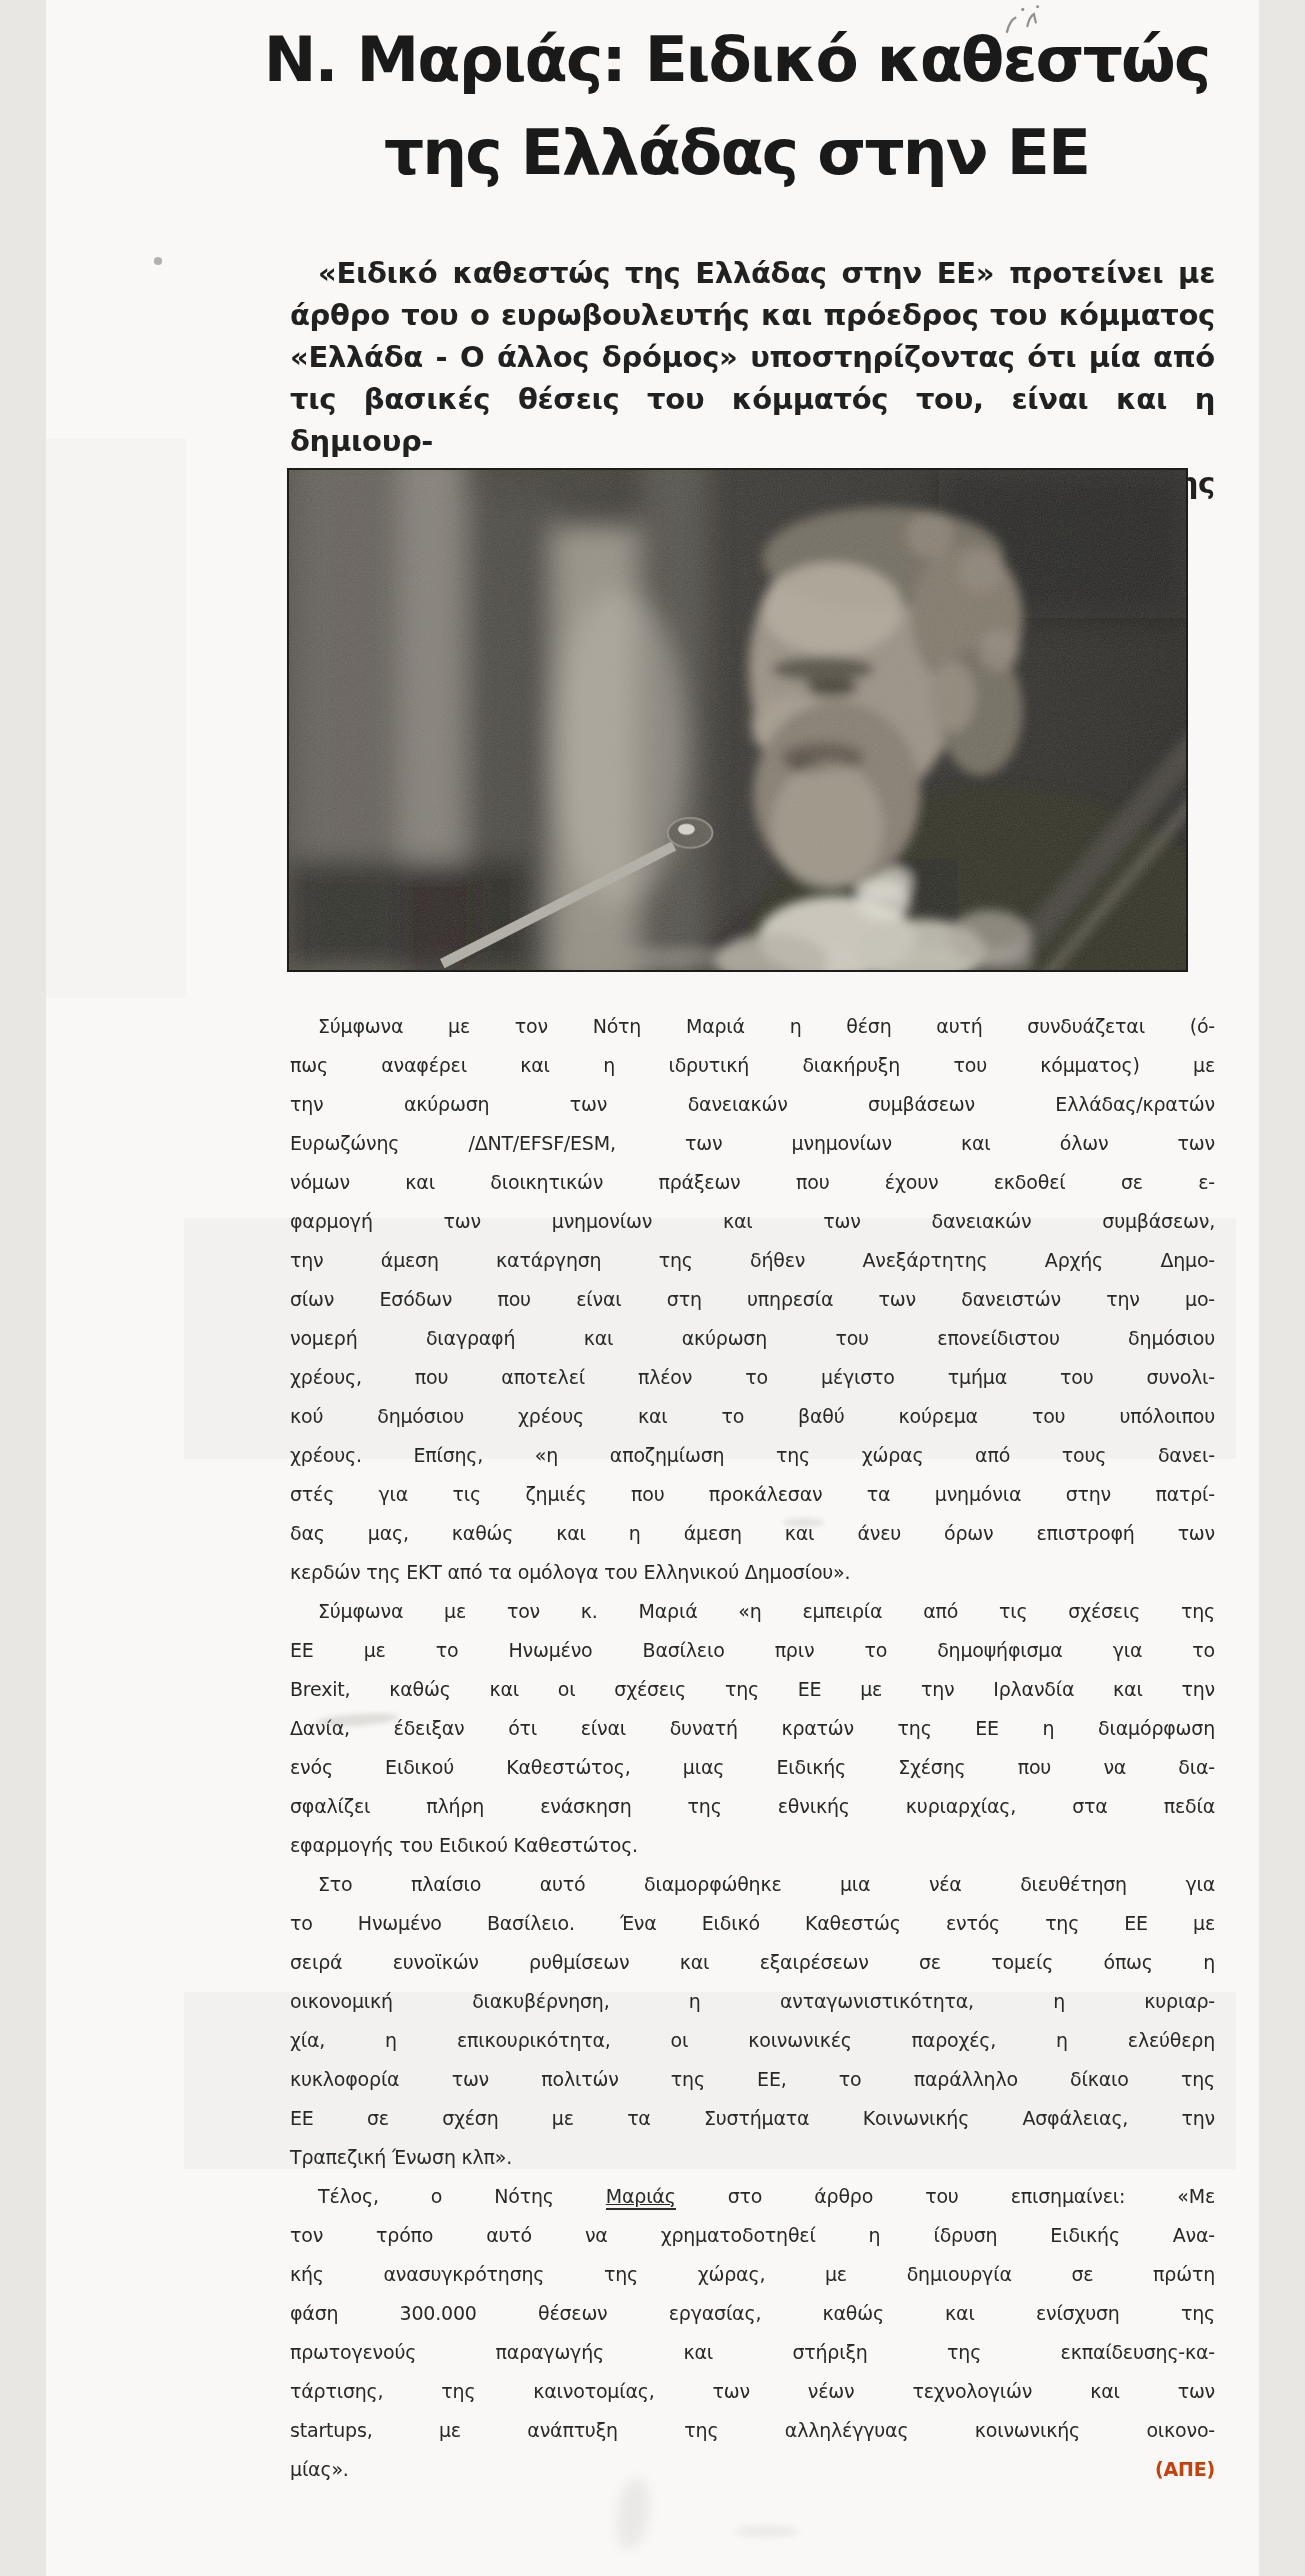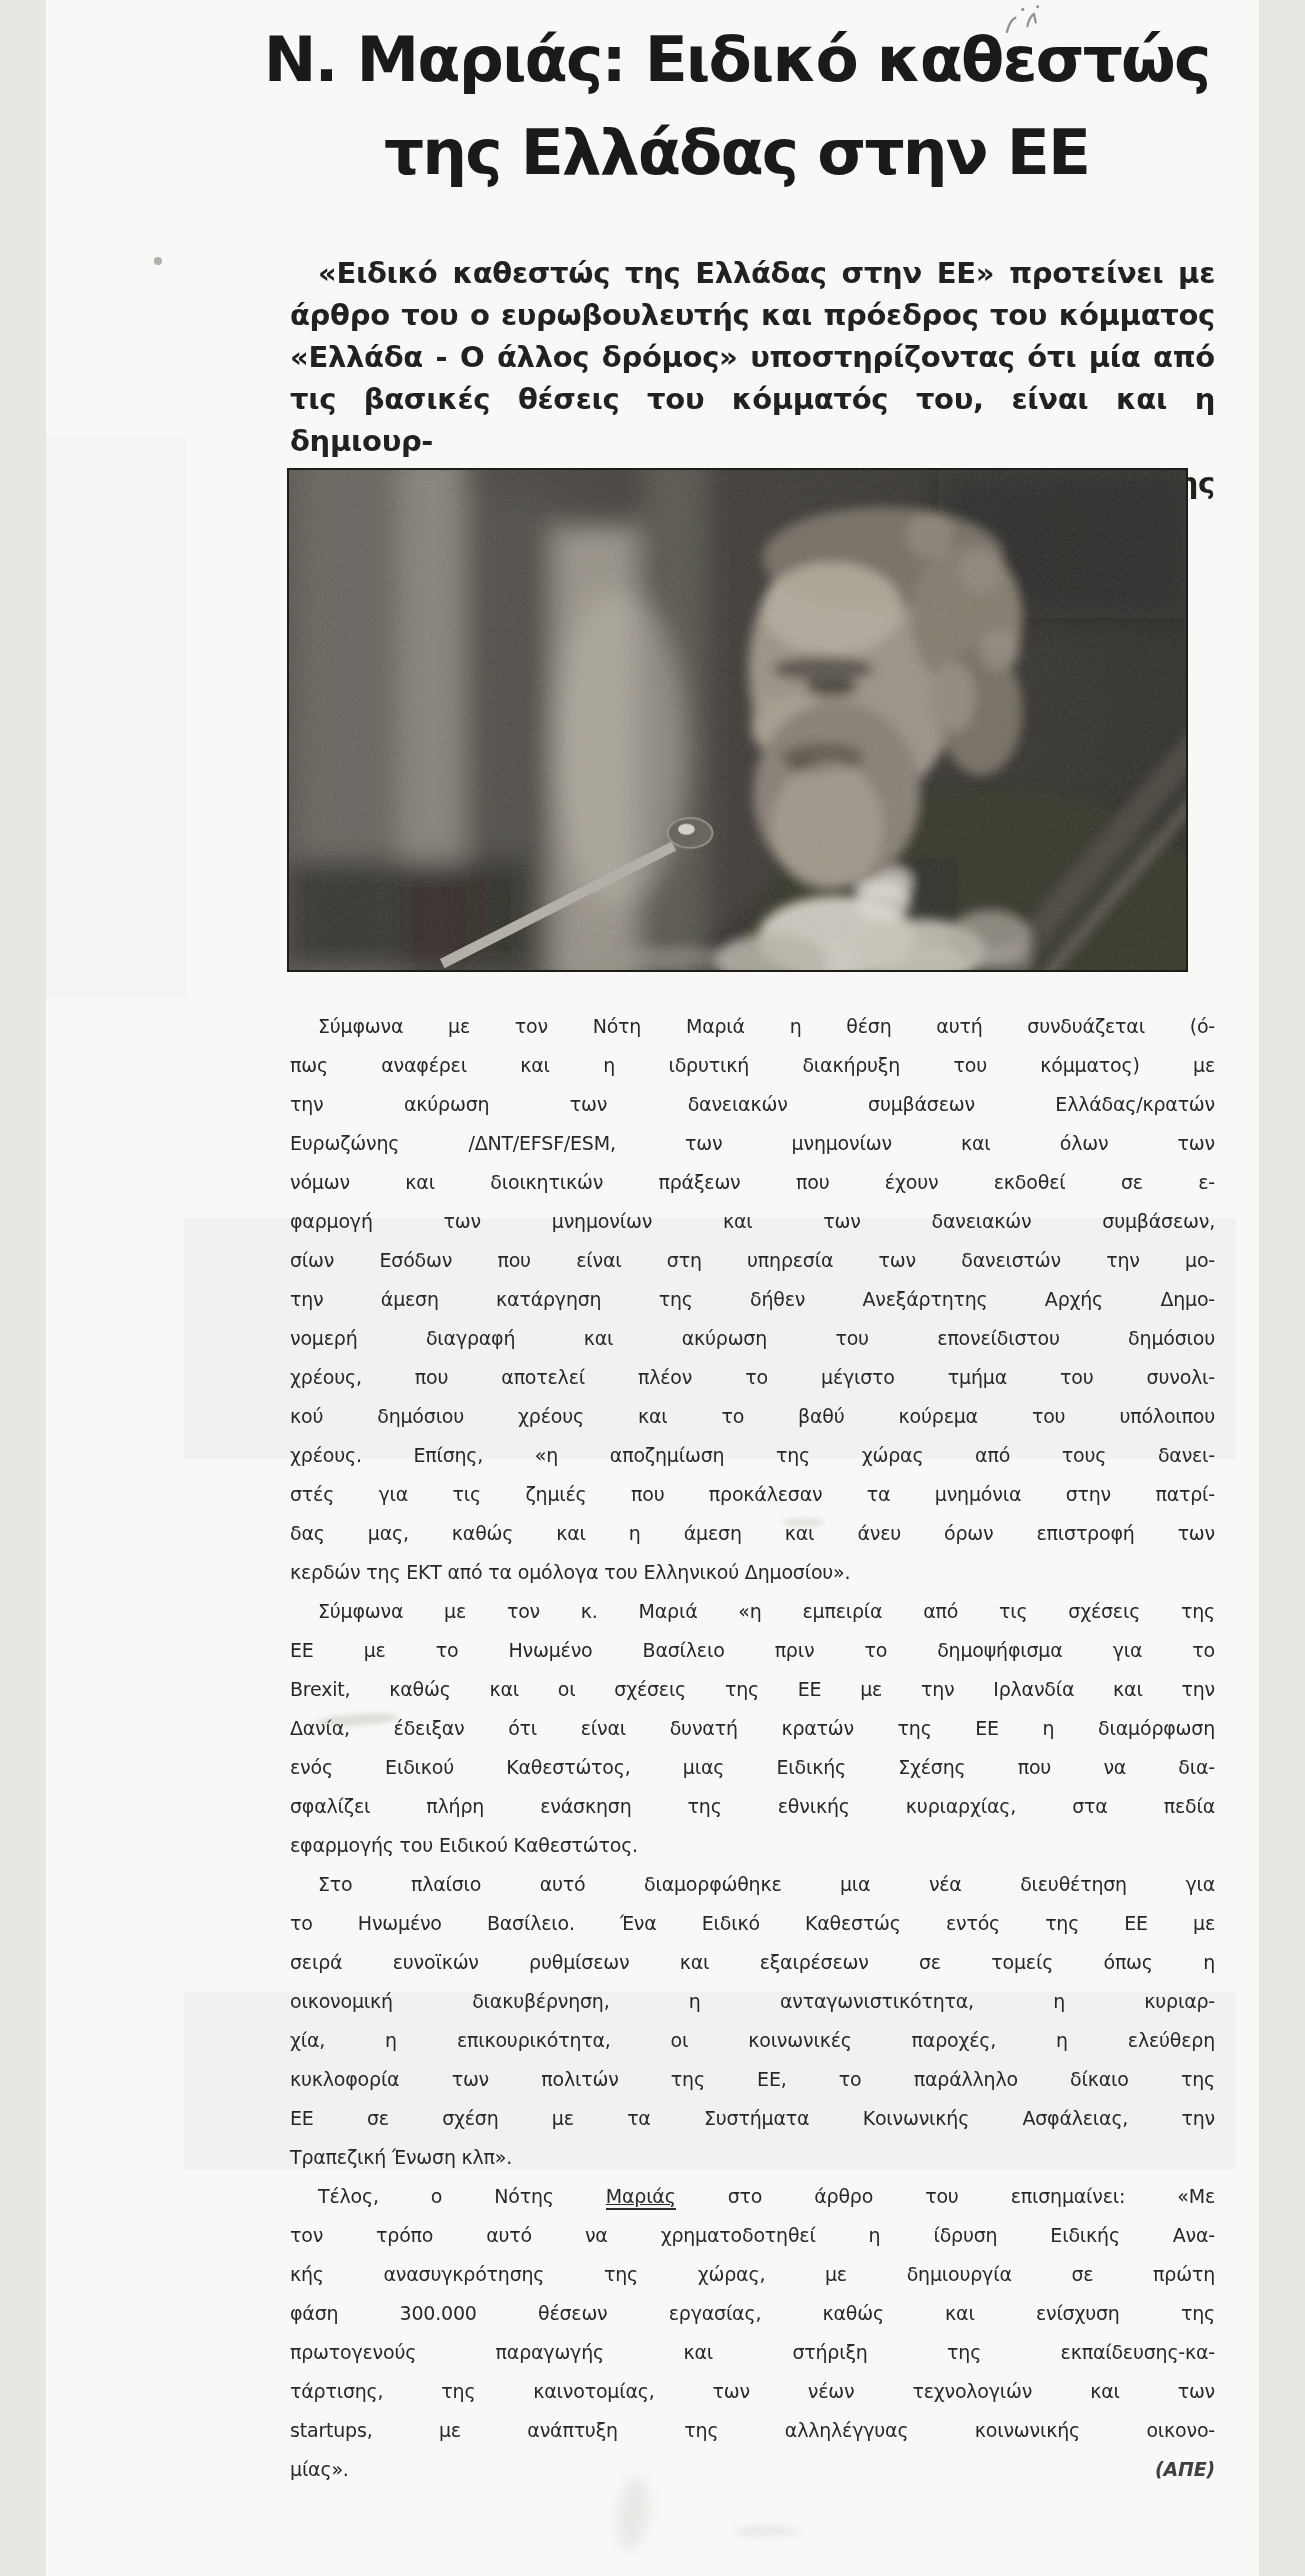--- a/index.html
+++ b/index.html
@@ -47,21 +47,21 @@
     font-size:19px;line-height:39px;font-weight:400;
     letter-spacing:-0.2px;color:#282828;
   }
 
   .justified .line{text-align:justify;text-align-last:justify;}
   .justified .line.last{text-align-last:left;}
   .line{white-space:normal;}
   .line.indent{text-indent:28px;}
   .line.split{display:flex;justify-content:space-between;text-align:right;}
   .u{border-bottom:2.8px solid #2e2e2e;padding-bottom:0.9px;text-decoration:underline;}
-  .credit{font-style:italic;font-weight:700;color:#404040;margin-left:28px;}
+  .credit{font-weight:700;color:#c2410c;margin-left:28px;}
 
   
   .hand-mark{position:absolute;left:948px;top:1.9px;width:65px;height:39px;opacity:.75;}
   .margin-dot{position:absolute;left:108px;top:257px;width:8.4px;height:7.5px;border-radius:50%;
     background:#8b8b86;opacity:.65;filter:blur(0.5px);}
   .smudge{position:absolute;background:#6d6a63;pointer-events:none;}
   .smudge.s1{left:269px;top:1714px;width:84px;height:12px;opacity:.18;filter:blur(2.8px);border-radius:50%;transform:rotate(-4deg);}
   .smudge.s2{left:737px;top:1518px;width:41px;height:9.3px;opacity:.15;filter:blur(2.8px);border-radius:50%;}
   .smudge.s3{left:571px;top:2477px;width:32px;height:73px;opacity:.10;filter:blur(5.6px);border-radius:50%;transform:rotate(8deg);}
   .smudge.s4{left:688px;top:2526px;width:65px;height:11.2px;opacity:.10;filter:blur(3.7px);border-radius:50%;}
@@ -183,22 +183,22 @@
   </figure>
 
   <div class="body justified">
       <div class="paragraph">
         <div class="line indent">Σύμφωνα με τον Νότη Μαριά η θέση αυτή συνδυάζεται (ό-</div>
         <div class="line">πως αναφέρει και η ιδρυτική διακήρυξη του κόμματος) με</div>
         <div class="line">την ακύρωση των δανειακών συμβάσεων Ελλάδας/κρατών</div>
         <div class="line">Ευρωζώνης /ΔΝΤ/EFSF/ESM, των μνημονίων και όλων των</div>
         <div class="line">νόμων και διοικητικών πράξεων που έχουν εκδοθεί σε ε-</div>
         <div class="line">φαρμογή των μνημονίων και των δανειακών συμβάσεων,</div>
+        <div class="line">την άμεση κατάργηση της δήθεν Ανεξάρτητης Αρχής Δημο-</div>
         <div class="line">σίων Εσόδων που είναι στη υπηρεσία των δανειστών την μο-</div>
-        <div class="line">την άμεση κατάργηση της δήθεν Ανεξάρτητης Αρχής Δημο-</div>
         <div class="line">νομερή διαγραφή και ακύρωση του επονείδιστου δημόσιου</div>
         <div class="line">χρέους, που αποτελεί πλέον το μέγιστο τμήμα του συνολι-</div>
         <div class="line">κού δημόσιου χρέους και το βαθύ κούρεμα του υπόλοιπου</div>
         <div class="line">χρέους. Επίσης, «η αποζημίωση της χώρας από τους δανει-</div>
         <div class="line">στές για τις ζημιές που προκάλεσαν τα μνημόνια στην πατρί-</div>
         <div class="line">δας μας, καθώς και η άμεση και άνευ όρων επιστροφή των</div>
         <div class="line last">κερδών της ΕΚΤ από τα ομόλογα του Ελληνικού Δημοσίου».</div>
       </div>
       <div class="paragraph">
         <div class="line indent">Σύμφωνα με τον κ. Μαριά «η εμπειρία από τις σχέσεις της</div>

